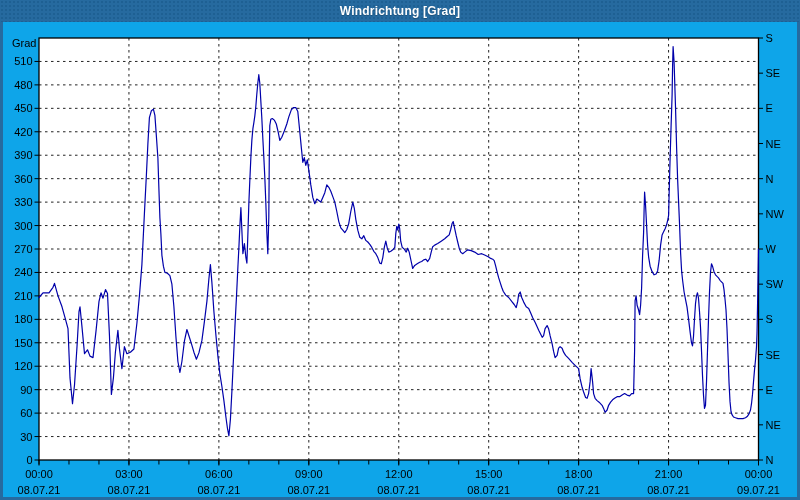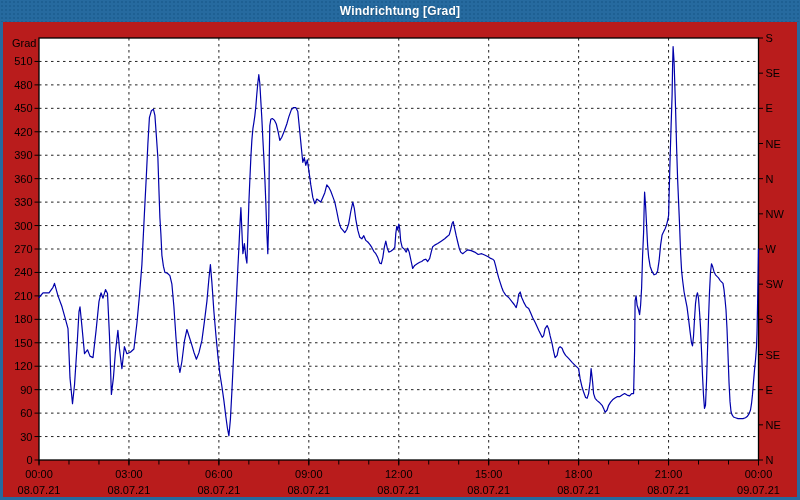--- a/index.html
+++ b/index.html
@@ -1,18 +1,18 @@
 <!DOCTYPE html>
 <html><head>
 <meta charset="utf-8">
 <style>
   html,body{margin:0;padding:0;background:#d8d8d8;}
   .window{
     position:relative;width:800px;height:500px;overflow:hidden;
-    background:#b91c1c;font-family:"Liberation Sans",sans-serif;
+    background:#0ea5e9;font-family:"Liberation Sans",sans-serif;
   }
   .titlebar{
     position:absolute;top:0;left:0;width:800px;height:22px;
     background:#266a9f;
     background-image:radial-gradient(#1e6093 1px, rgba(0,0,0,0) 1px);
     background-size:4px 4px;
     display:flex;align-items:center;justify-content:center;
   }
   .titlebar span{
     color:#ffffff;font-weight:bold;font-size:12px;letter-spacing:.2px;

